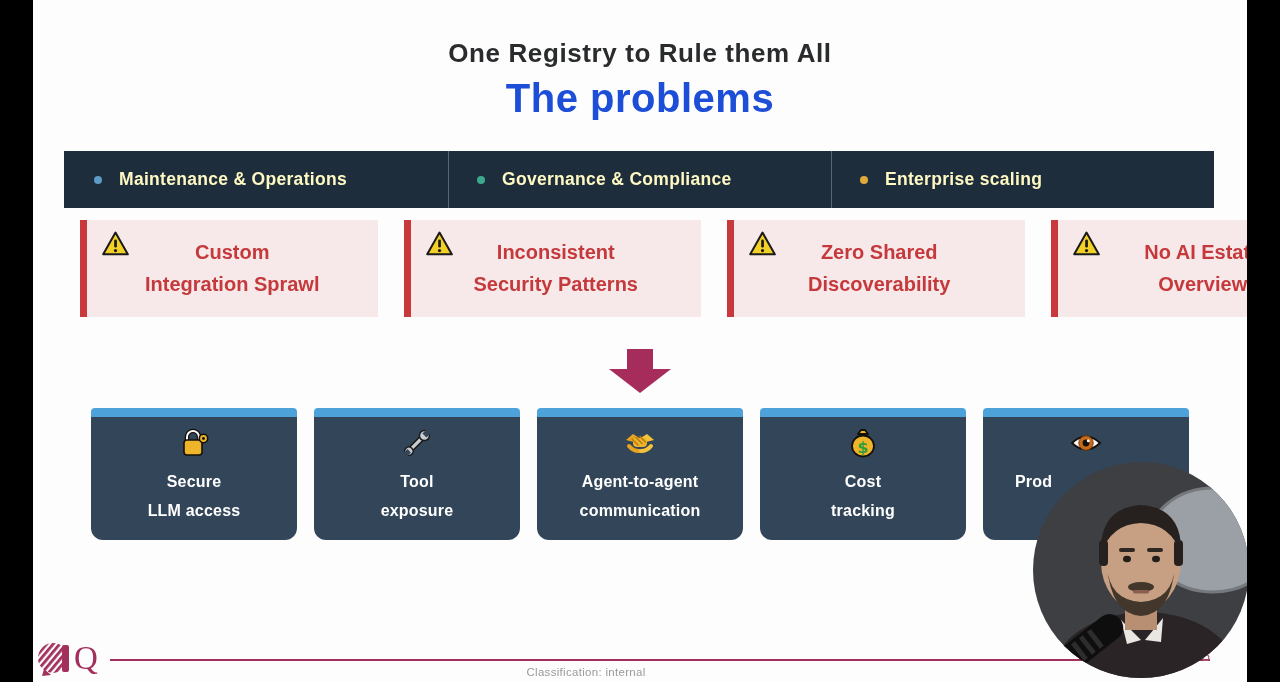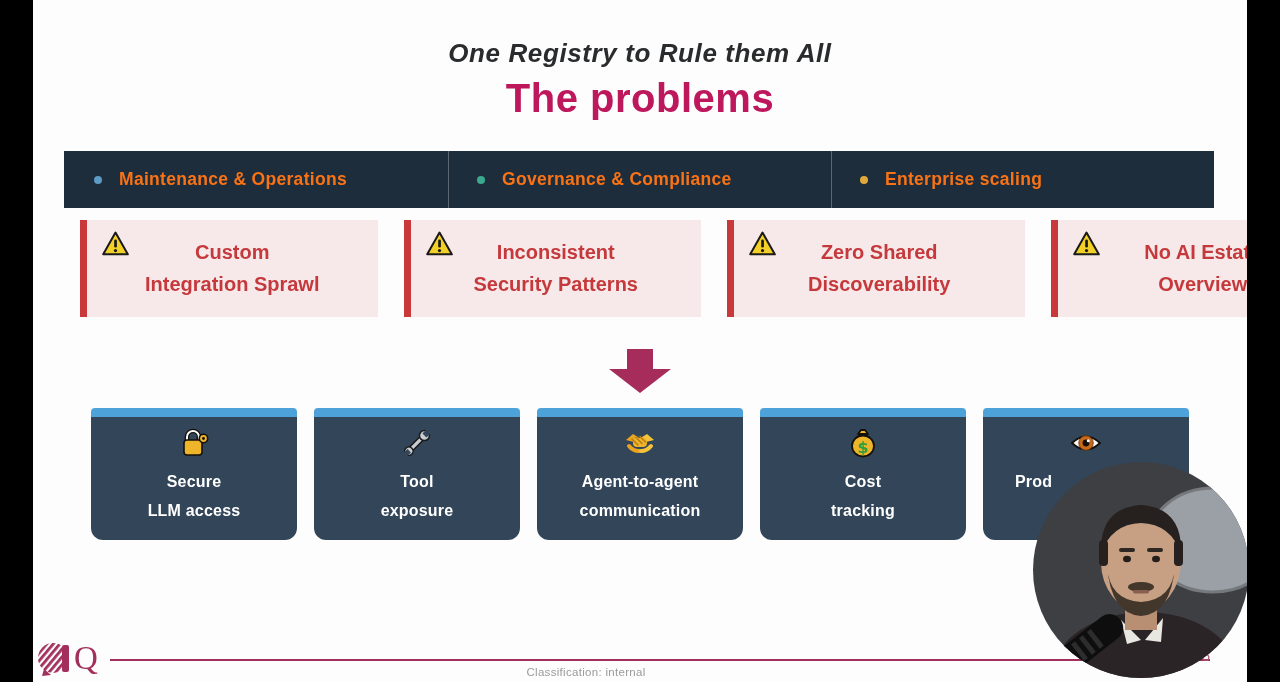--- a/index.html
+++ b/index.html
@@ -3,30 +3,30 @@
 <meta charset="utf-8">
 <style>
   * { margin:0; padding:0; box-sizing:border-box; }
   html,body { width:1280px; height:682px; overflow:hidden; }
   body { position:relative; background:#fdfdfd; font-family:"Liberation Sans", sans-serif; }
 
   .pillar { position:absolute; top:0; width:33px; height:682px; background:#000; z-index:50; }
   .pillar.left { left:0; } .pillar.right { left:1247px; }
 
   .slide-title { position:absolute; left:33px; top:38px; width:1214px; text-align:center;
-    font-size:26px; font-weight:600; letter-spacing:0.6px; color:#292b2d;font-style:italic; }
+    font-size:26px; font-weight:600; letter-spacing:0.6px; color:#292b2d; }
   .slide-subtitle { position:absolute; left:33px; top:76px; width:1214px; text-align:center;
-    font-size:40px; font-weight:600; letter-spacing:0.5px; color:#be185d; }
+    font-size:40px; font-weight:600; letter-spacing:0.5px; color:#1d4ed8; }
 
   .category-bar { position:absolute; left:64px; top:151px; width:1150px; height:57px;
     background:#1e2d3b; display:flex; }
   .category { flex:1; display:flex; align-items:center; padding-left:30px; }
   .category + .category { border-left:1px solid rgba(255,255,255,0.28);padding-left:28px; }
   .cat-dot { width:8px; height:8px; border-radius:50%; margin-right:17px; flex:none; }
-  .cat-label { color:#f97316; font-weight:700; font-size:17.5px; letter-spacing:0.3px; }
+  .cat-label { color:#fef9c3; font-weight:700; font-size:17.5px; letter-spacing:0.3px; }
 
   .problems { position:absolute; left:80px; top:220px; width:1268px; height:97px;
     display:flex; gap:26px; }
   .problem-card { flex:1; background:#f7e9e9; border-left:7px solid #c9393c; position:relative;
     display:flex; flex-direction:column; justify-content:center; align-items:center;
     text-align:center; color:#c5393c; font-weight:700; font-size:20px; line-height:31.5px; }
   .warn-icon { position:absolute; left:15px; top:11px; width:27px; height:25px; }
 
   .flow-arrow { position:absolute; left:604px; top:349px; width:72px; height:44px; }
 

